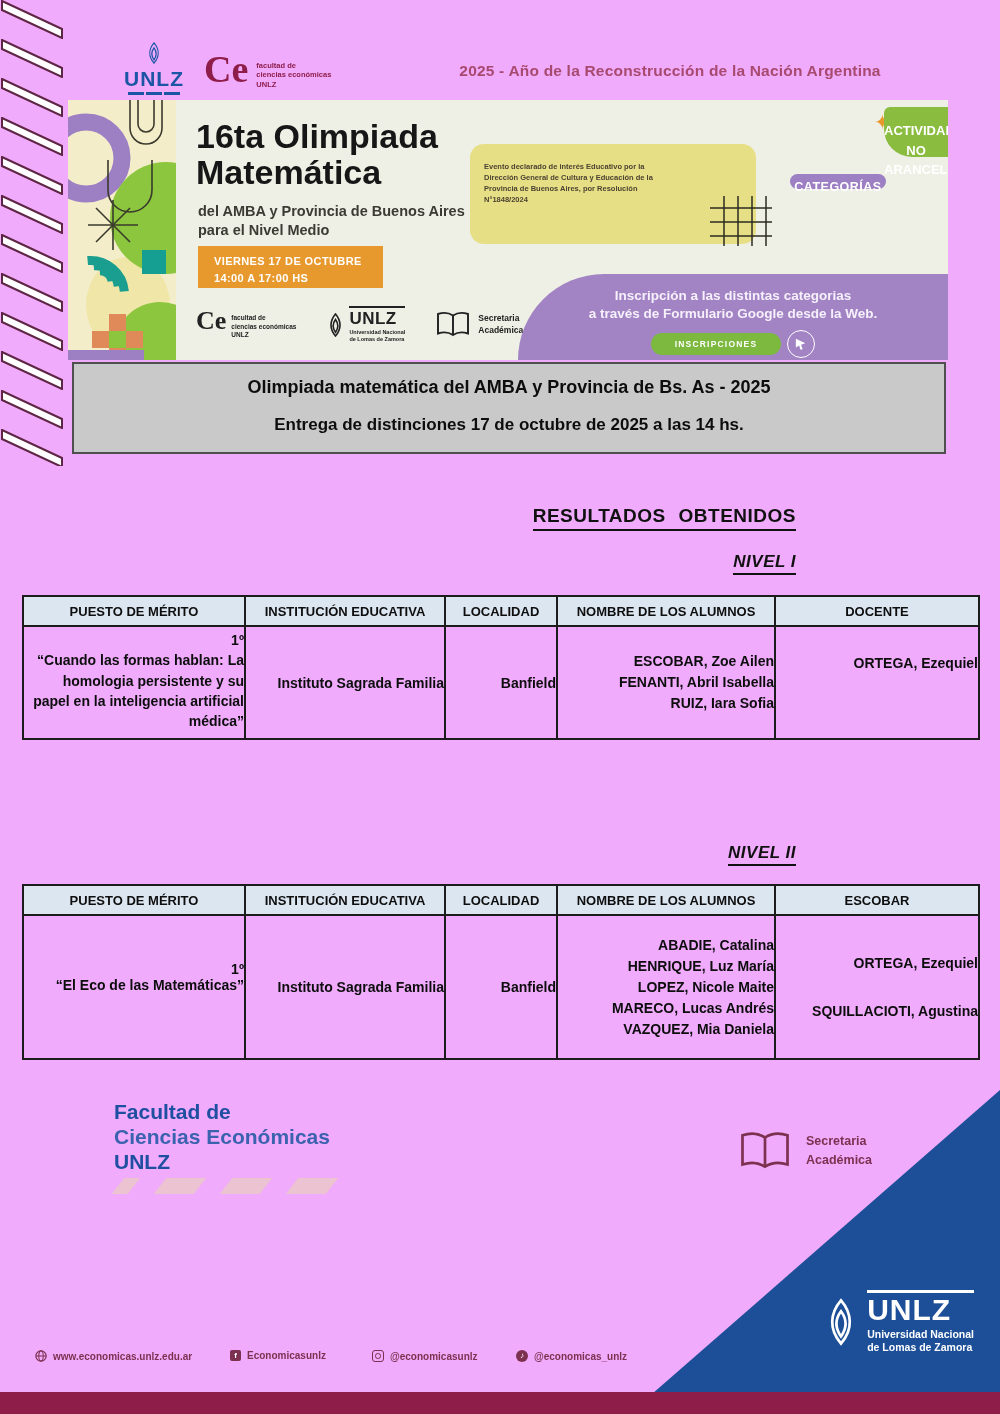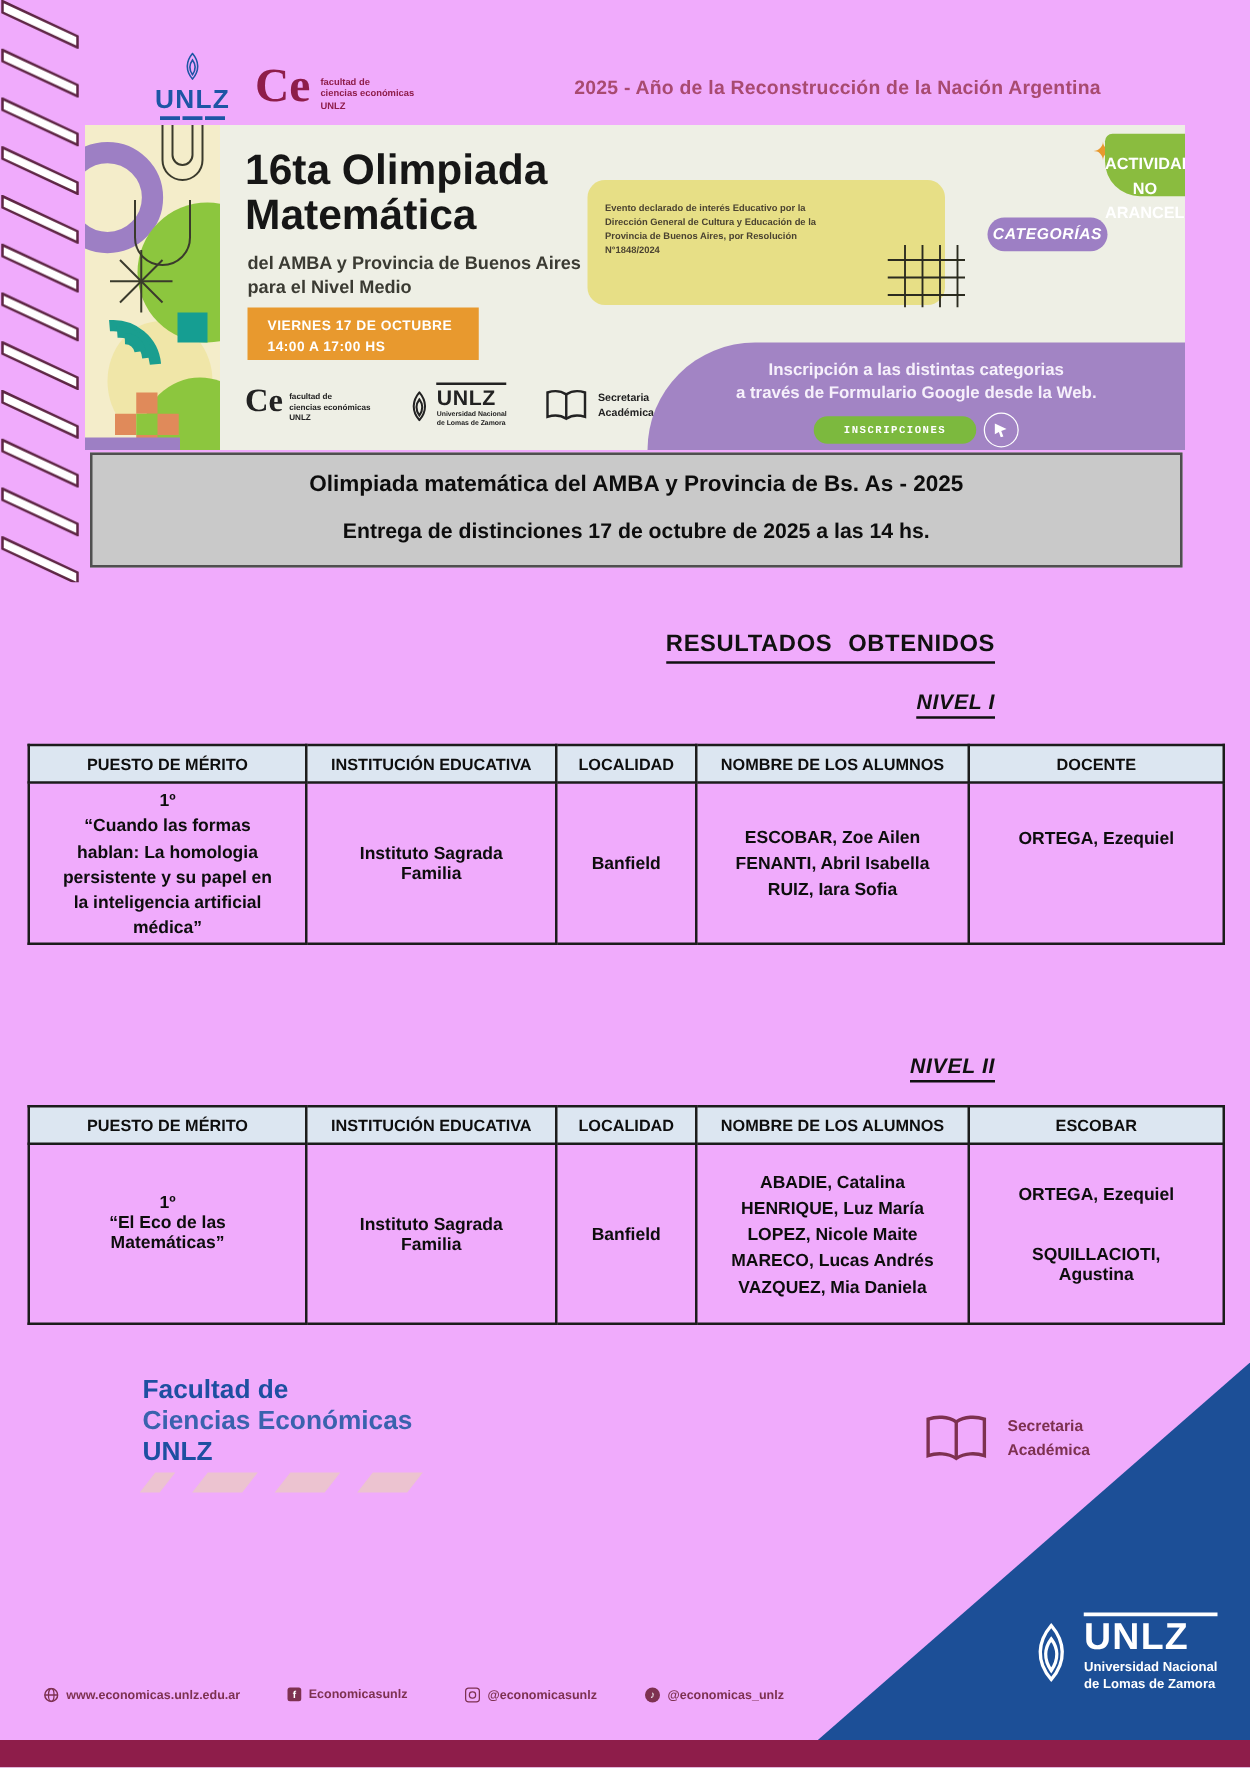--- a/index.html
+++ b/index.html
@@ -34,32 +34,32 @@
   .b-logos .un .s{font-size:5.5px;font-weight:700;line-height:1.3;}
   .b-logos .sec{display:flex;align-items:center;gap:7px;}
   .b-logos .sec .t{font-size:8.5px;font-weight:700;line-height:1.35;}
   .b-quote{left:402px;top:44px;width:286px;height:100px;background:#e7df86;border-radius:14px;
            padding:11px 14px;box-sizing:border-box;}
   .b-quote .q{font-size:13px;font-weight:700;color:#7a5ca8;line-height:1.28;}
   .b-quote .n{font-size:7.5px;font-weight:700;color:#4b4331;line-height:1.45;margin-top:7px;width:76%;}
   .b-badge{left:816px;top:7px;width:64px;height:50px;background:#8abc3f;border-radius:6px 0 0 28px;
            color:#fff;font-size:13px;font-weight:800;text-align:center;padding-top:14px;box-sizing:border-box;line-height:1.5;}
   .b-spark{left:806px;top:12px;color:#e8992e;font-size:20px;line-height:1;}
-  .b-cats-pill{left:722px;top:74px;width:96px;height:27px;background:#9d7fc4;border-radius:16px;
-               color:#fff;font-size:12.5px;font-weight:800;letter-spacing:.5px;text-align:center;line-height:27px;font-style:italic;}
+  .b-cats-pill{left:722px;top:74px;width:96px;height:15px;background:#9d7fc4;border-radius:16px;
+               color:#fff;font-size:12.5px;font-weight:800;letter-spacing:.5px;text-align:center;line-height:27px;}
   .b-cats{left:722px;top:110px;font-size:15px;font-weight:800;color:#1b1b1b;line-height:1.25;}
   .b-cats .bullet{display:inline-block;width:9px;height:9px;background:#c1795a;margin-right:7px;}
   .b-cats .indent{padding-left:16px;}
   .b-cats .rowb{margin-top:5px;}
   .b-purple{left:450px;top:174px;width:430px;height:86px;background:#a284c4;border-top-left-radius:90px;
             color:#f6f0fb;text-align:center;padding-top:13px;box-sizing:border-box;}
   .b-purple .l{font-size:13.5px;font-weight:600;line-height:1.35;}
   .b-purple .btnrow{display:flex;justify-content:center;align-items:center;gap:6px;margin-top:7px;}
   .b-purple .pill{width:130px;height:22px;background:#7cb93e;border-radius:12px;color:#fff;
-                  font-size:8.5px;font-weight:800;letter-spacing:1.2px;line-height:22px;cursor:pointer;font-family:Liberation Mono, monospace;}
+                  font-size:8.5px;font-weight:800;letter-spacing:1.2px;line-height:22px;cursor:pointer;}
   .b-purple .circ{width:26px;height:26px;border:1.6px solid #fff;border-radius:50%;
                   display:flex;align-items:center;justify-content:center;}
 
   
   .graybox{left:72px;top:362px;width:874px;height:92px;background:#c9c9c9;border:2.5px solid #4f4f4f;
            box-sizing:border-box;text-align:center;color:#0d0d0d;}
   .graybox .l1{margin-top:13px;font-size:18px;font-weight:700;}
   .graybox .l2{margin-top:17px;font-size:17px;font-weight:700;}
 
   
@@ -67,21 +67,21 @@
   .h-res span{display:inline-block;font-size:19px;font-weight:800;word-spacing:7px;letter-spacing:.5px;
               border-bottom:2.5px solid #111;padding-bottom:2px;}
   .h-niv span{display:inline-block;font-size:17px;font-weight:800;font-style:italic;
               border-bottom:2px solid #111;padding-bottom:1px;letter-spacing:.5px;}
 
   
   table.res{position:absolute;left:22px;width:956px;border-collapse:collapse;table-layout:fixed;}
   table.res th,table.res td{border:2px solid #1c1c1c;}
   table.res th{background:#dce6f1;height:24px;font-size:13px;font-weight:700;color:#0e0e0e;
                text-align:center;padding:2px 1px;}
-  table.res td{font-size:14px;font-weight:700;color:#0d0d0d;text-align:center;vertical-align:middle;padding:2px 20px;}
+  table.res td{font-size:14px;font-weight:700;color:#0d0d0d;text-align:right;vertical-align:middle;padding:2px 0;}
   .t1 td{height:106px;} .t2 td{height:138px;}
   td.alumnos{text-align:left;padding-left:12px;line-height:1.5;}
   td.docente{text-align:left;padding-left:8px;}
   .up20{transform:translateY(-20px);}
   .up12{transform:translateY(-10px);}
   .puesto-top{vertical-align:top !important;padding-top:3px !important;line-height:1.45;}
   .doc-gap{margin-top:32px;}
 
   
   .fce{left:114px;top:1100px;color:#1e4fa1;line-height:1.1;}

